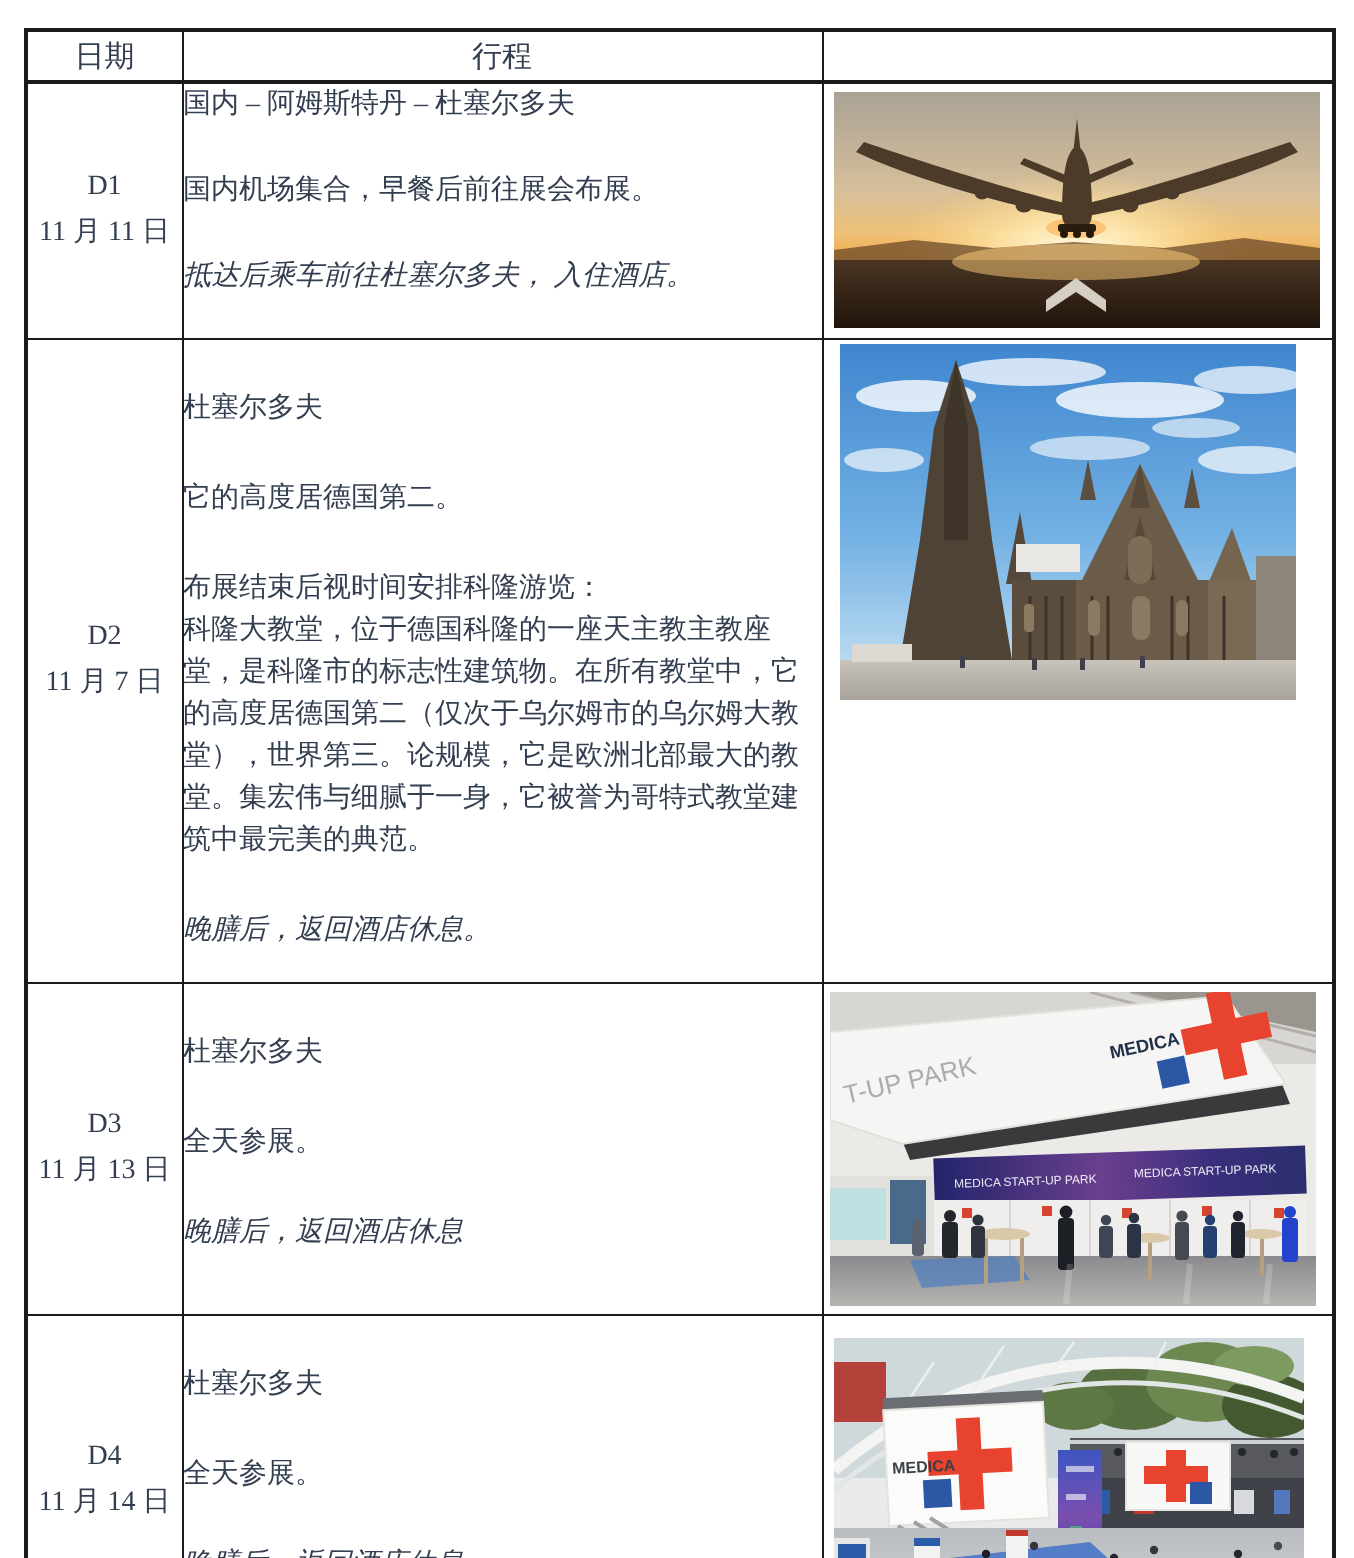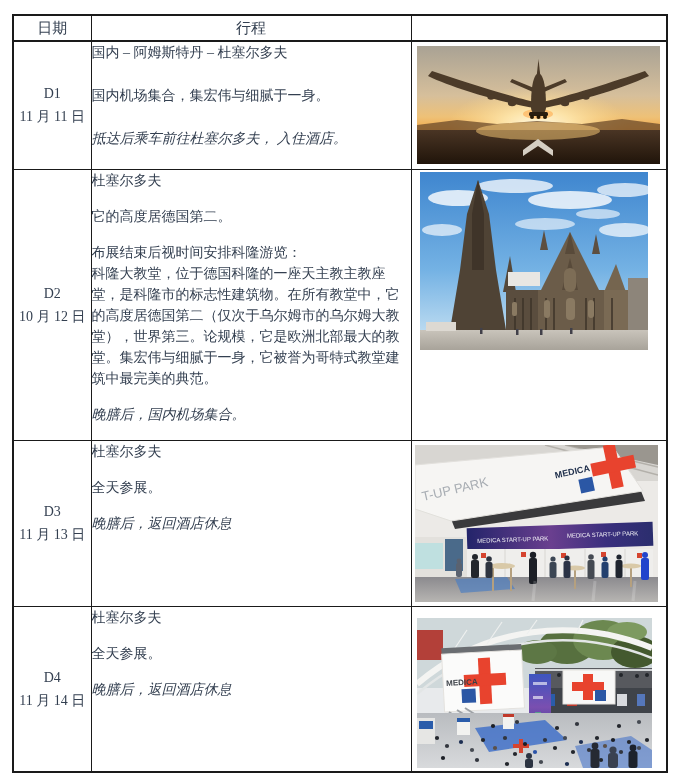--- a/index.html
+++ b/index.html
@@ -7,21 +7,21 @@
         font-family:"Liberation Serif","DejaVu Serif",serif;color:#333f50;}
   table.itinerary{position:absolute;left:12px;top:14px;width:654px;border-collapse:collapse;
         table-layout:fixed;border:2px solid #1a1a1a;}
   .itinerary td,.itinerary th{border:1px solid #1a1a1a;vertical-align:top;padding:0;}
   .itinerary thead th{height:24px;vertical-align:middle;font-weight:normal;
         font-size:15px;border-bottom:2px solid #1a1a1a;text-align:center;}
   .date-cell{text-align:center;vertical-align:middle !important;font-size:14px;line-height:23px;margin-top:41px;}
   .itin-cell{padding:4px 8px 0 8px;font-size:14px;line-height:21px;}
   .itin-cell p{margin:0 0 22px 0;white-space:pre-line;}
   .itin-cell p:last-child{margin-bottom:0;font-style:italic;}
-  tr.r2 .itin-cell p, tr.r3 .itin-cell p, tr.r4 .itin-cell p{margin-bottom:15px;}
+  tr.r2 .itin-cell p, tr.r3 .itin-cell p, tr.r4 .itin-cell p{margin-bottom:15px;margin-top:24px;}
   tr.r1{height:128px;} tr.r2{height:267px;} tr.r3{height:166px;} tr.r4{height:166px;}
   .photo-cell{padding:0;}
   .photo{display:block;}
   .ph1{margin:4px 0 0 5px;} .ph2{margin:2px 0 0 8px;}
   .ph3{margin:4px 0 0 3px;} .ph4{margin:11px 0 0 5px;}
 </style>
 </head>
 <body>
 
 <div class="page">
@@ -40,21 +40,21 @@
   </thead>
   <tbody>
 
   <tr class="r1">
     <td class="date-cell">
       <div>D1</div>
       <div>11 月 11 日</div>
     </td>
     <td class="itin-cell">
       <p>国内 – 阿姆斯特丹 – 杜塞尔多夫</p>
-      <p>国内机场集合，集宏伟与细腻于一身。</p>
+      <p>国内机场集合，早餐后前往展会布展。</p>
       <p>抵达后乘车前往杜塞尔多夫， 入住酒店。</p>
     </td>
     <td class="photo-cell">
       <svg class="photo ph1" width="243" height="118" viewBox="0 0 243 118">
         <defs>
           <linearGradient id="sky1" x1="0" y1="0" x2="0" y2="1">
             <stop offset="0" stop-color="#a9a294"></stop>
                   <stop offset="0.42" stop-color="#d6bf9b"></stop>
             <stop offset="0.60" stop-color="#eec177"></stop>
                   <stop offset="0.72" stop-color="#f3a847"></stop>
@@ -92,28 +92,28 @@
                 <circle cx="121.5" cy="71" r="2" fill="#241808"></circle>
                 <circle cx="128" cy="71" r="2" fill="#241808"></circle>
         </g>
       </svg>
     </td>
   </tr>
 
   <tr class="r2">
     <td class="date-cell">
       <div>D2</div>
-      <div>10 月 12 日</div>
+      <div>11 月 7 日</div>
     </td>
     <td class="itin-cell">
       <p>杜塞尔多夫</p>
       <p>它的高度居德国第二。</p>
       <p>布展结束后视时间安排科隆游览：
 科隆大教堂，位于德国科隆的一座天主教主教座堂，是科隆市的标志性建筑物。在所有教堂中，它的高度居德国第二（仅次于乌尔姆市的乌尔姆大教堂），世界第三。论规模，它是欧洲北部最大的教堂。集宏伟与细腻于一身，它被誉为哥特式教堂建筑中最完美的典范。</p>
-      <p>晚膳后，国内机场集合。</p>
+      <p>晚膳后，返回酒店休息。</p>
     </td>
     <td class="photo-cell">
       <svg class="photo ph2" width="228" height="178" viewBox="0 0 228 178">
         <defs>
           <linearGradient id="sky2" x1="0" y1="0" x2="0" y2="1">
             <stop offset="0" stop-color="#3f86cf"></stop>
                   <stop offset="0.55" stop-color="#74b2e4"></stop>
             <stop offset="1" stop-color="#cfe6f4"></stop>
           </linearGradient>
           <linearGradient id="plaza2" x1="0" y1="0" x2="0" y2="1">

